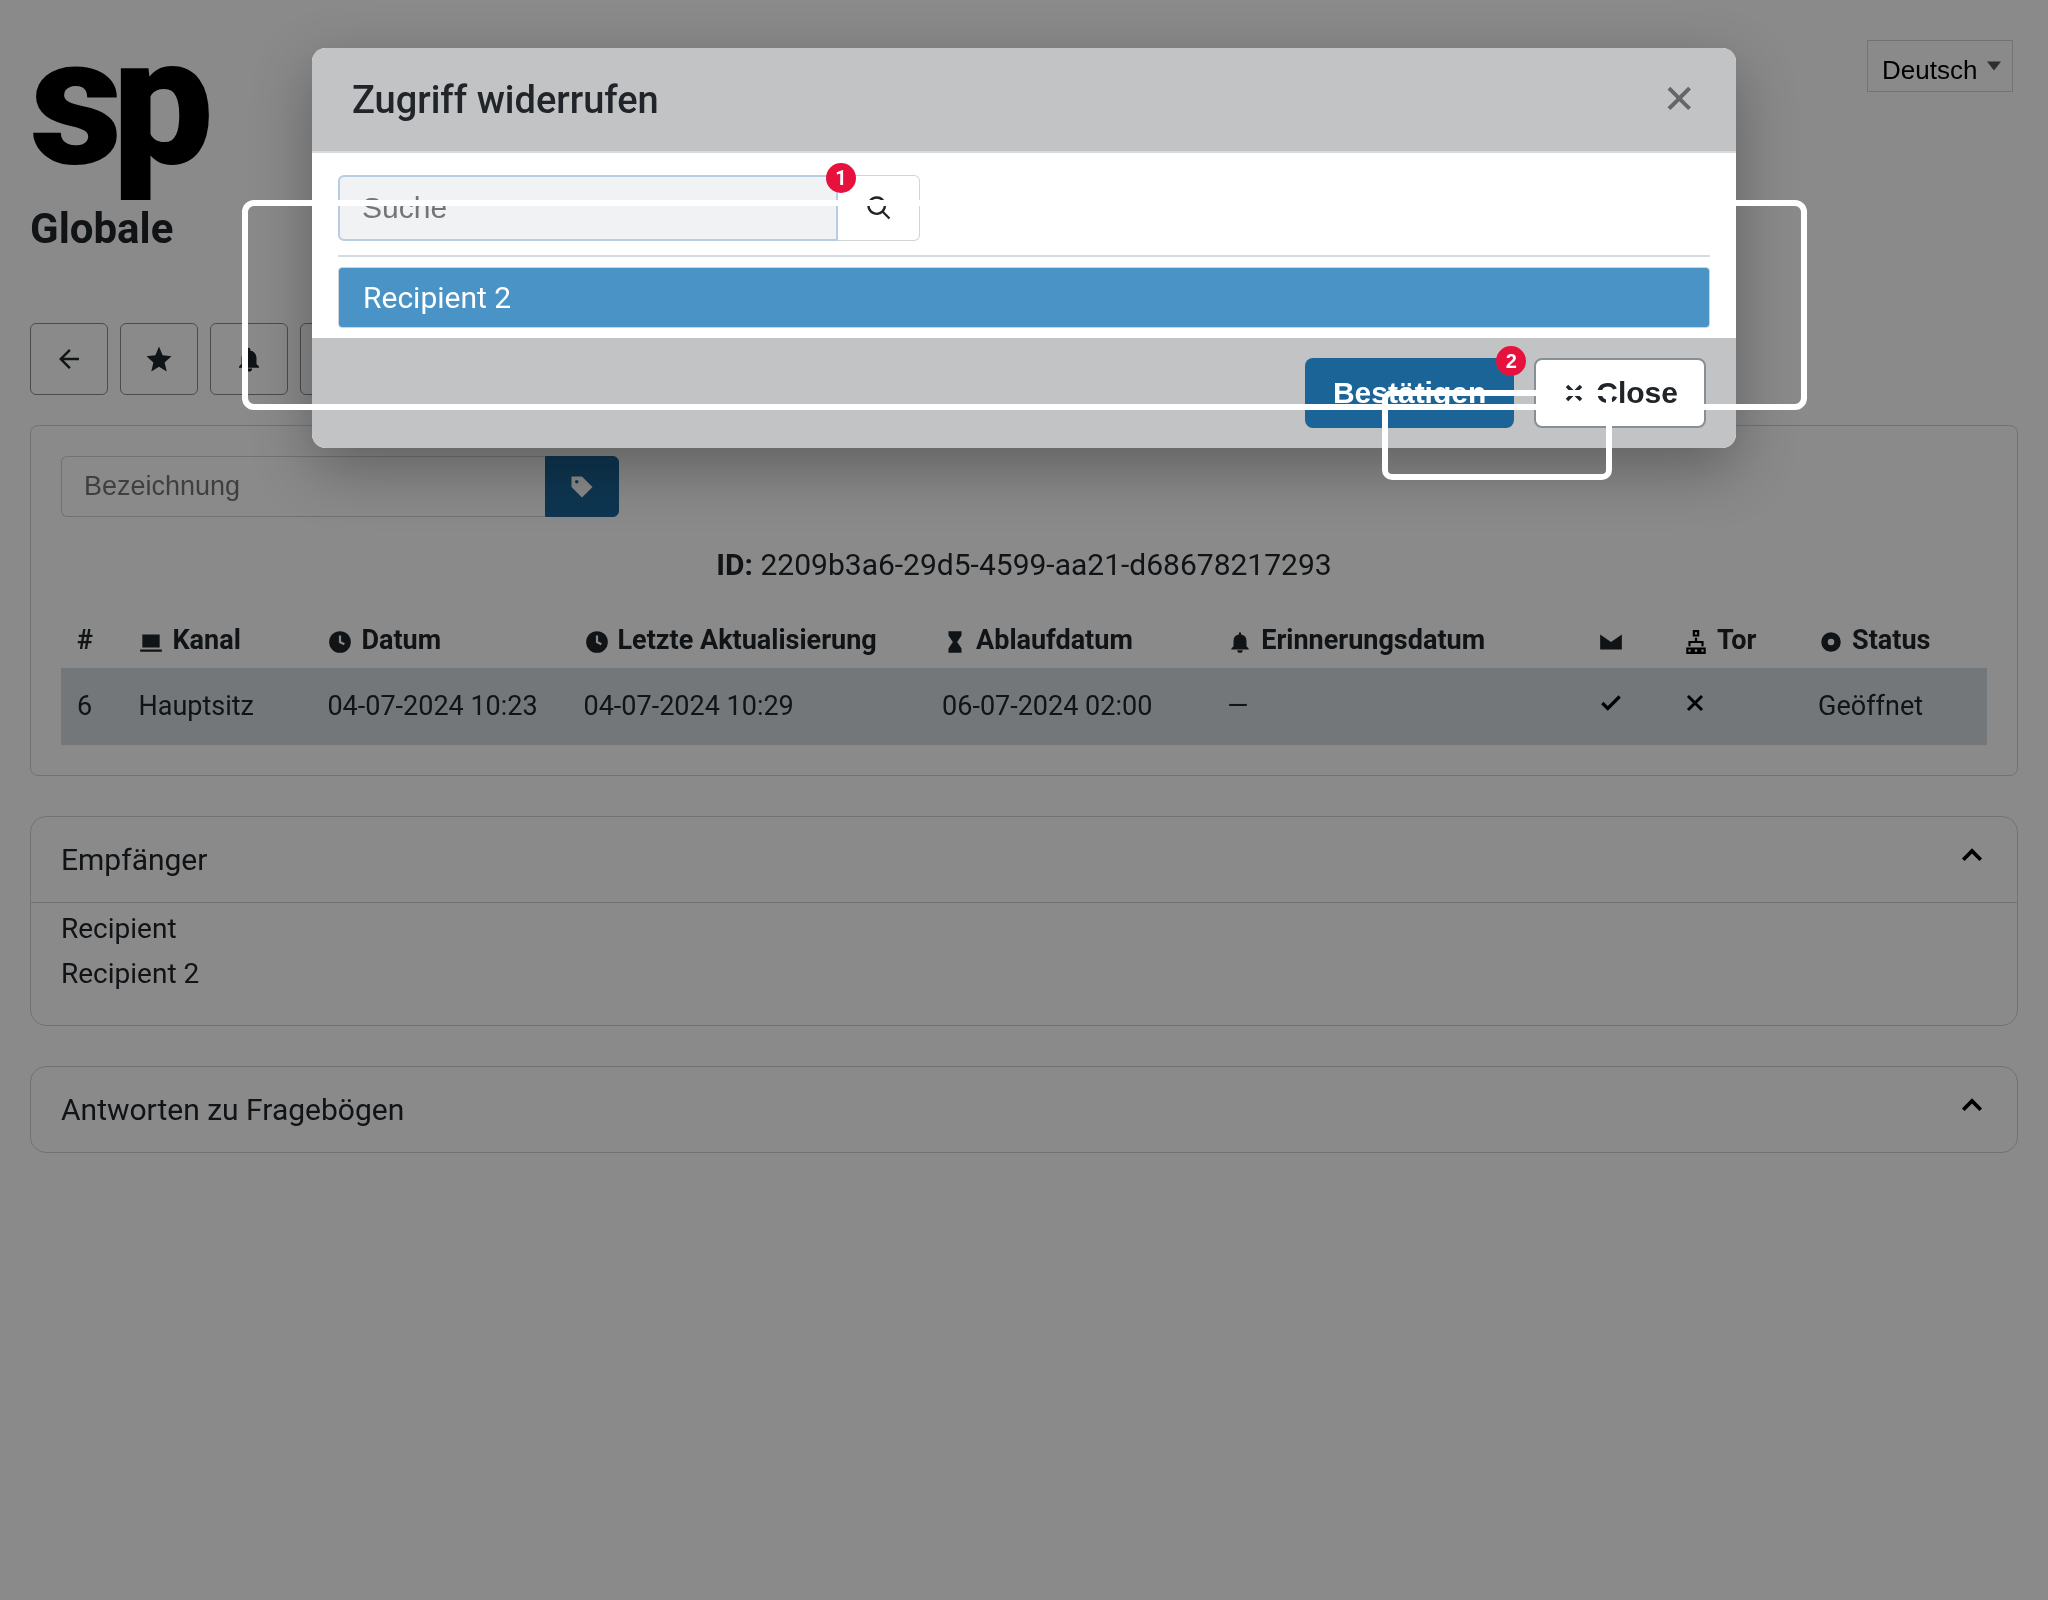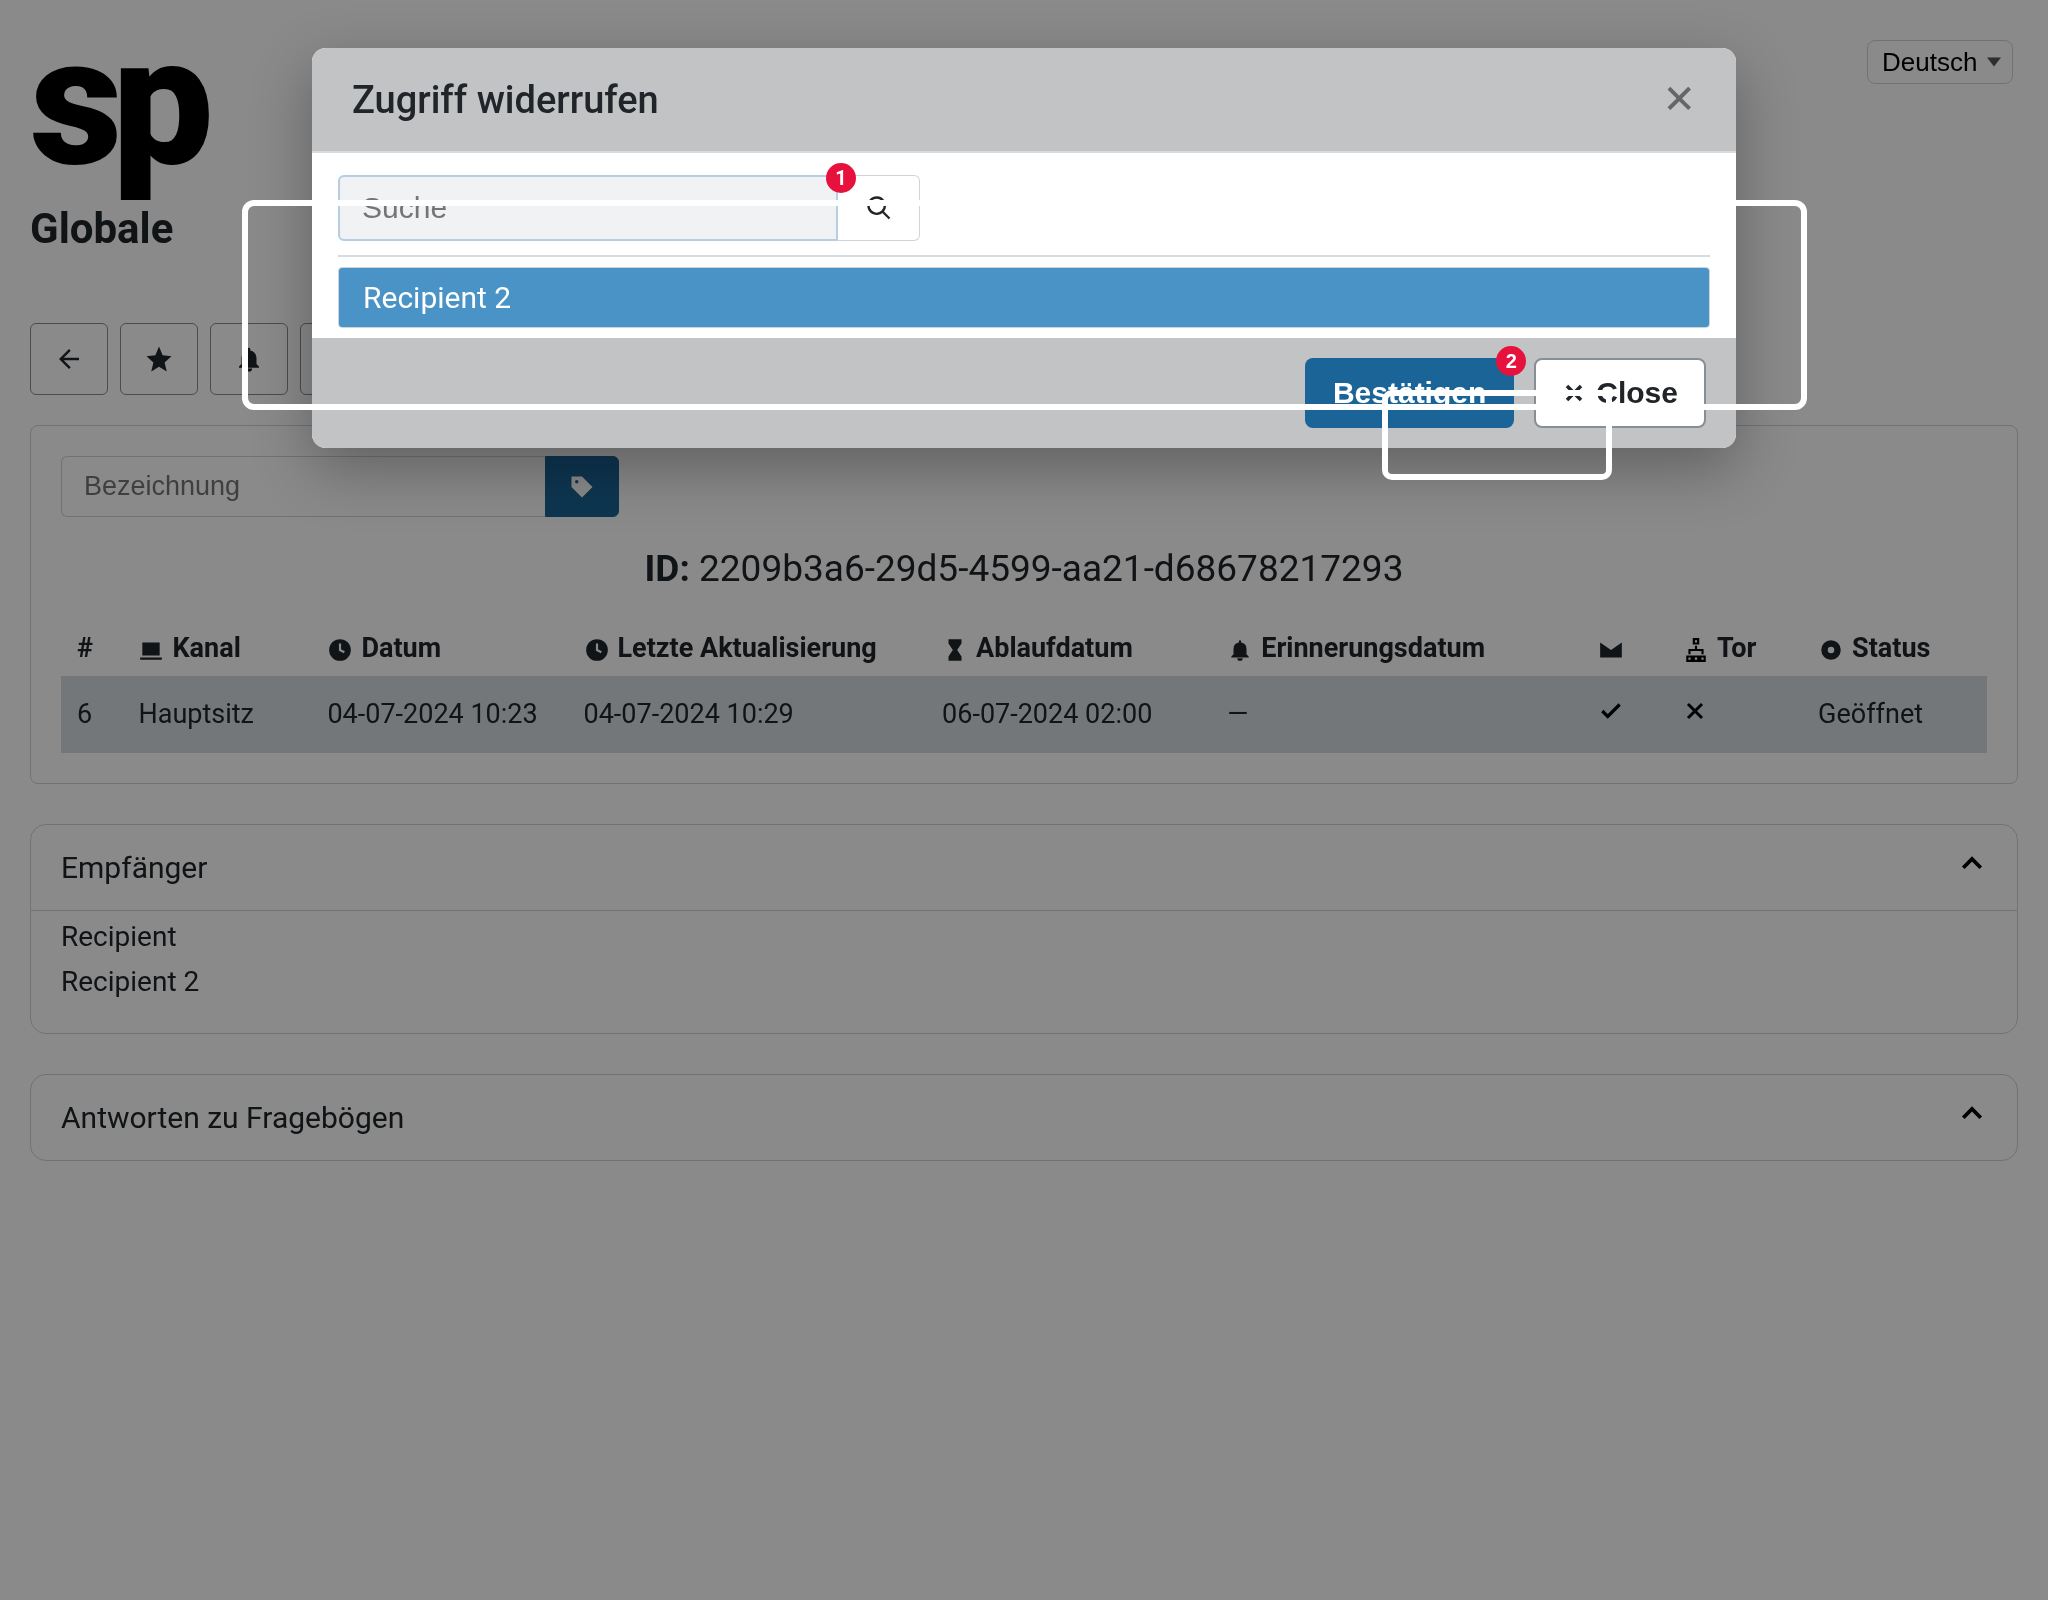--- a/index.html
+++ b/index.html
@@ -22,21 +22,21 @@
     width: 2048px;
     height: 1600px;
     overflow: hidden;
     position: relative;
   }
 
   
   .page { padding: 30px 30px 0 30px; }
   .topbar { display:flex; justify-content:flex-end; align-items:center; gap:10px; position:absolute; top:40px; right:35px; }
   .lang-select {
-    border:1px solid var(--border); border-radius:8px; padding:6px 34px 6px 14px;
+    border:1px solid var(--border); border-radius:0; padding:14px 34px 6px 14px;
     font-size:26px; background:#fff; appearance:none; position:relative;
   }
   .lang-wrap { position:relative; }
   .lang-wrap::after{
     content:""; position:absolute; right:12px; top:50%; width:0;height:0;
     border-left:7px solid transparent; border-right:7px solid transparent;
     border-top:9px solid #555; transform:translateY(-50%);
   }
   .logo { font-weight:900; font-size:180px; line-height:0.8; letter-spacing:-10px; color:#000; }
   .logo-sub { font-size:42px; font-weight:700; margin-top:30px; }
@@ -57,21 +57,21 @@
     border:1px solid var(--border); border-right:none; border-radius:6px 0 0 6px;
     padding:14px 22px; font-size:27px; width:484px; background:#fff;
   }
   .label-btn {
     width:74px; border:1px solid var(--blue); background:var(--blue);
     border-radius:0 6px 6px 0; display:flex; align-items:center; justify-content:center;
     color:#fff;
   }
   .label-btn svg{width:28px;height:28px;fill:currentColor;}
 
-  .id-line { text-align:center; font-size:37px; margin:20px 0 30px; }
+  .id-line { text-align:center; font-size:30px; margin:20px 0 30px; }
   .id-line b{ font-weight:700; }
 
   table.grid { width:100%; border-collapse:collapse; }
   table.grid th { text-align:left; font-weight:700; padding:12px 16px; vertical-align:bottom;}
   table.grid td { padding:22px 16px; vertical-align:top; }
   table.grid tbody tr { background:var(--hover-row); }
   .th-icon{ display:inline-flex; vertical-align:middle; margin-right:8px; }
   .th-icon svg{width:26px;height:26px;fill:currentColor;}
 
   .accordion {

